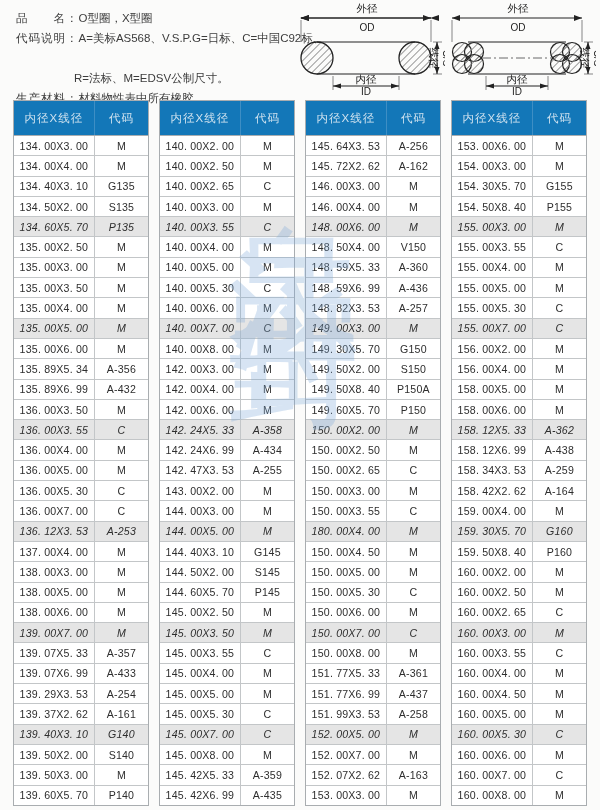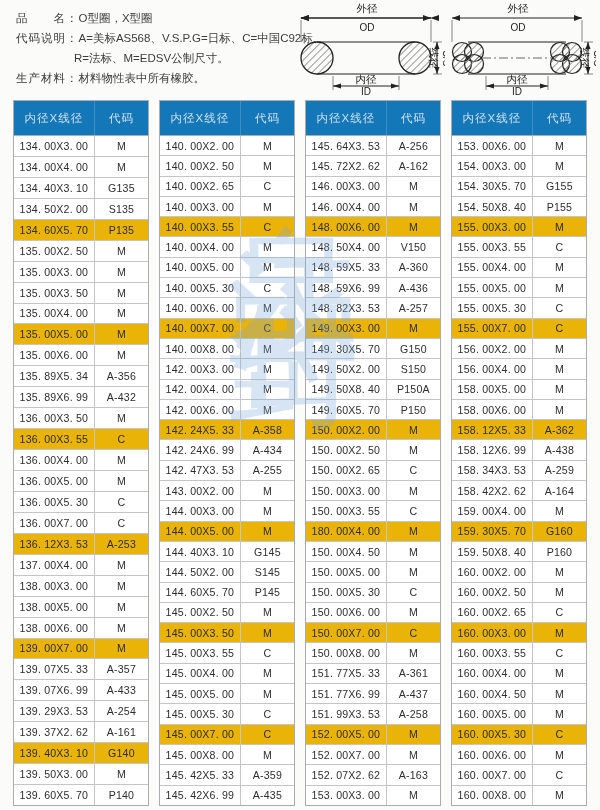--- a/index.html
+++ b/index.html
@@ -10,21 +10,21 @@
     font-family:"Liberation Sans","DejaVu Sans",sans-serif;
     overflow:hidden;
   }
   
   .info-block{
     position:absolute;left:16px;top:8px;width:300px;
     font-size:11.5px;color:#3c3c3c;line-height:20px;
   }
   .info-line{white-space:nowrap;}
   .info-line .lbl{letter-spacing:1px;margin-top:44px;}
-  .info-line.indent{padding-left:58px;}
+  .info-line.indent{padding-left:58px;margin-top:20px;}
   
   .diagram{position:absolute;top:2px;}
   #oring-diagram{left:297px;}
   #xring-diagram{left:448px;}
   .diagram svg{display:block;}
   .dim-text{font-size:10px;fill:#222;font-family:"Liberation Sans",sans-serif;}
   .dim-cn{font-size:10.5px;fill:#222;}
   
   #tables{
     position:absolute;left:13px;top:100px;width:574px;height:706px;
@@ -43,21 +43,21 @@
     display:flex;align-items:center;justify-content:center;
     color:#cfe2ef;font-size:11.5px;letter-spacing:1px;
   }
   .th0{width:60%;border-right:1px solid #3e8ec4;}
   .th1{width:40%;font-family:Liberation Serif, serif;}
   .trow{
     flex:1;display:flex;border-bottom:1px solid #c3c6c8;
     background:#fff;
   }
   .trow:last-child{border-bottom:none;}
-  .trow.hl{background:#eab308;}
+  .trow.hl{background:#e5e5e5;font-style:italic;}
   .td{
     display:flex;align-items:center;justify-content:center;
     font-size:10.6px;color:#2e2e2e;letter-spacing:0.2px;
   }
   .td0{width:60%;border-right:1px solid #c3c6c8;}
   .td1{width:40%;}
   
   #watermark{
     position:absolute;left:215px;top:118px;height:640px;
     writing-mode:vertical-rl;text-orientation:upright;
@@ -295,20 +295,24 @@
       </div>
       <div class="trow">
         <div class="td td0">139. 37X2. 62</div>
         <div class="td td1">A-161</div>
       </div>
       <div class="trow hl">
         <div class="td td0">139. 40X3. 10</div>
         <div class="td td1">G140</div>
       </div>
       <div class="trow">
+        <div class="td td0">139. 50X2. 00</div>
+        <div class="td td1">S140</div>
+      </div>
+      <div class="trow">
         <div class="td td0">139. 50X3. 00</div>
         <div class="td td1">M</div>
       </div>
       <div class="trow">
         <div class="td td0">139. 60X5. 70</div>
         <div class="td td1">P140</div>
       </div>
     </div>
     <div class="col-table">
       <div class="thead">

